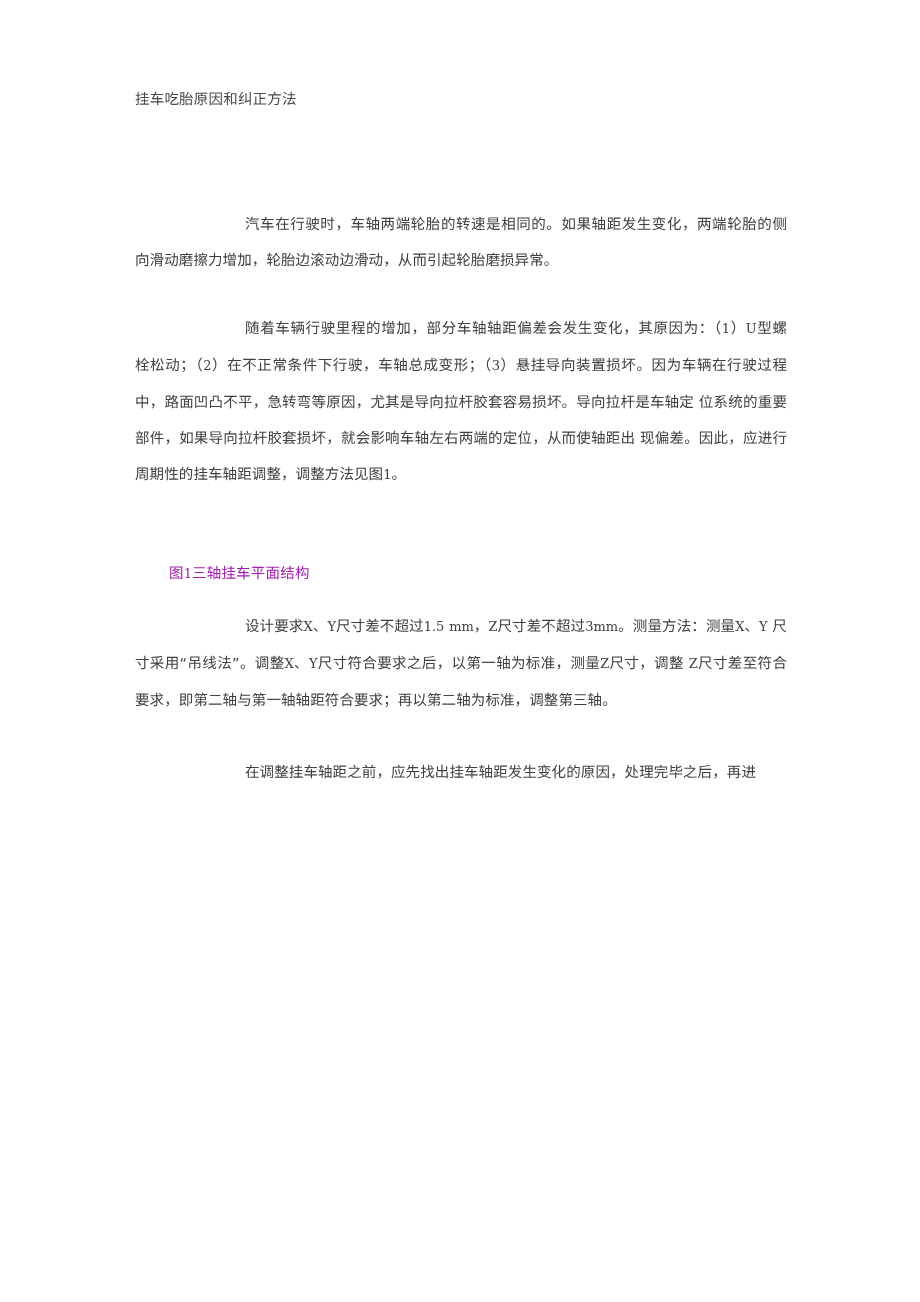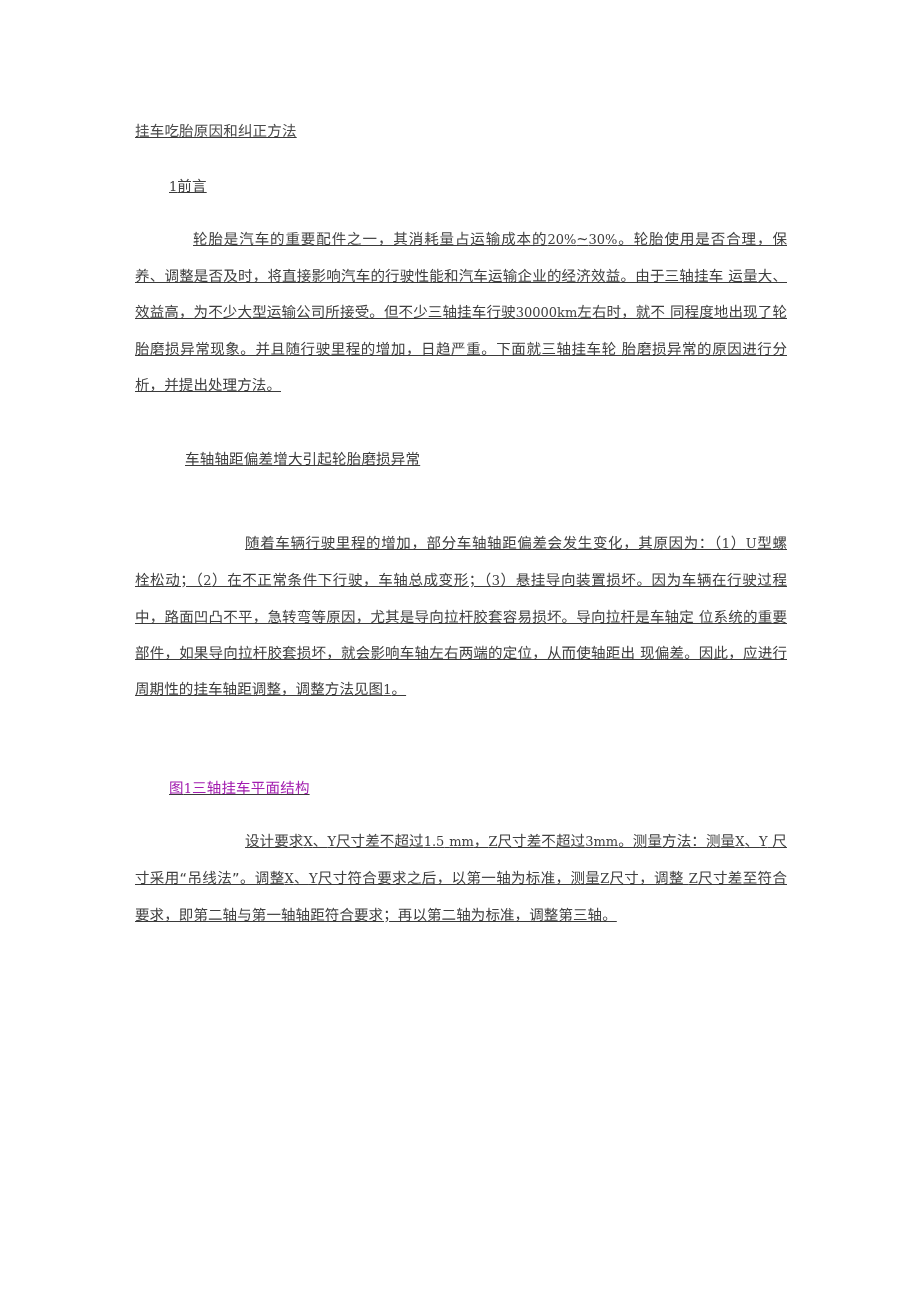--- a/index.html
+++ b/index.html
@@ -21,23 +21,22 @@
     left: 0;
     top: 0;
     width: 920px;
     height: 1302px;
     background: #ffffff;
     overflow: hidden;
   }
   .content {
     position: absolute;
     left: 135px;
-    top: 120px;
+    top: 88px;
     width: 652px;
-    text-decoration: underline;
   }
 
   
   .doc-title {
     font-size: 14.5px;
     line-height: 22px;
     color: #4a4a4a;
     margin: 0 0 26px 0;
     letter-spacing: 0.2px;
   }
@@ -108,48 +107,47 @@
   }
 </style>
 </head>
 <body>
 
 <div class="page">
   <div class="content">
 
     <div class="doc-title">挂车吃胎原因和纠正方法</div>
 
-    <div class="heading"><span class="lat">1</span>前言</div>
 
     <div class="sp-16"></div>
 
-    <p class="para">轮胎是汽车的重要配件之一，其消耗量占运输成本的<span class="lat">20%</span>~<span class="lat">30%</span>。轮胎使用是否合理，保 养、调整是否及时，将直接影响汽车的行驶性能和汽车运输企业的经济效益。由于三轴挂车 运量大、效益高，为不少大型运输公司所接受。但不少三轴挂车行驶<span class="lat">30000km</span>左右时，就不 同程度地出现了轮胎磨损异常现象。并且随行驶里程的增加，日趋严重。下面就三轴挂车轮 胎磨损异常的原因进行分析，并提出处理方法。</p>
 
     <div class="sp-22"></div>
 
 
     <div class="sp-16"></div>
 
-    <div class="subheading">车轴轴距偏差增大引起轮胎磨损异常</div>
 
     <div class="sp-16"></div>
 
+    <p class="para deep">汽车在行驶时，车轴两端轮胎的转速是相同的。如果轴距发生变化，两端轮胎的侧 向滑动磨擦力增加，轮胎边滚动边滑动，从而引起轮胎磨损异常。</p>
 
     <div class="sp-16"></div>
 
 
     <div class="sp-16"></div>
 
     <p class="para deep">随着车辆行驶里程的增加，部分车轴轴距偏差会发生变化，其原因为：（<span class="lat">1</span>）<span class="lat">U</span>型螺 栓松动；（<span class="lat">2</span>）在不正常条件下行驶，车轴总成变形；（<span class="lat">3</span>）悬挂导向装置损坏。因为车辆在行驶过程中，路面凹凸不平，急转弯等原因，尤其是导向拉杆胶套容易损坏。导向拉杆是车轴定 位系统的重要部件，如果导向拉杆胶套损坏，就会影响车轴左右两端的定位，从而使轴距出 现偏差。因此，应进行周期性的挂车轴距调整，调整方法见图<span class="lat">1</span>。</p>
 
     <div class="fig-area"></div>
 
     <div class="fig-caption">图<span class="lat">1</span>三轴挂车平面结构</div>
 
     <div class="sp-16"></div>
 
     <p class="para deep">设计要求<span class="lat">X</span>、<span class="lat">Y</span>尺寸差不超过<span class="lat">1.5</span> <span class="lat">mm</span>，<span class="lat">Z</span>尺寸差不超过<span class="lat">3mm</span>。测量方法：测量<span class="lat">X</span>、<span class="lat">Y</span> 尺寸采用“吊线法”。调整<span class="lat">X</span>、<span class="lat">Y</span>尺寸符合要求之后，以第一轴为标准，测量<span class="lat">Z</span>尺寸，调整 <span class="lat">Z</span>尺寸差至符合要求，即第二轴与第一轴轴距符合要求；再以第二轴为标准，调整第三轴。</p>
 
     <div class="sp-36"></div>
 
+    <p class="para deeper">在调整挂车轴距之前，应先找出挂车轴距发生变化的原因，处理完毕之后，再进</p>
 
   </div>
 </div>
 
 </body></html>

